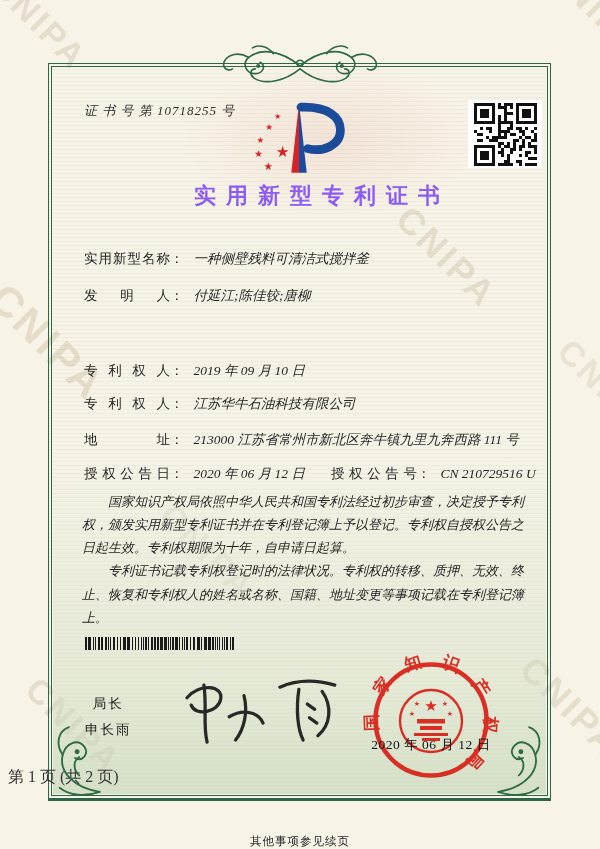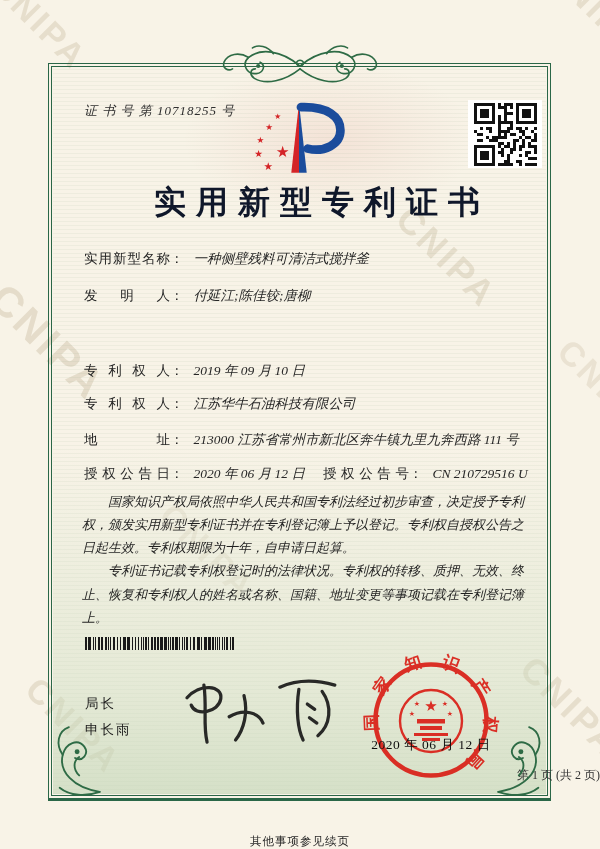--- a/index.html
+++ b/index.html
@@ -16,40 +16,40 @@
   .frame::before{content:"";position:absolute;inset:2px;border:1px solid #2a6647;}
   .frame::after{content:"";position:absolute;inset:4px;
      background:linear-gradient(180deg,rgba(233,238,224,0) 52%,rgba(206,222,194,.45) 85%,rgba(195,214,183,.65) 100%),
                 repeating-linear-gradient(0deg,rgba(120,155,120,.08) 0 1px,transparent 1px 4px);}
   .ornament{position:absolute;z-index:4;}
   
   .cert-no{position:absolute;z-index:3;left:84px;top:102px;font-size:13px;letter-spacing:1px;color:#2f2f2f;font-style:italic;}
   .logo{position:absolute;z-index:3;left:246px;top:99px;}
   .qr{position:absolute;z-index:3;left:468px;top:100px;width:74px;height:68px;background:#fff;
       display:flex;align-items:center;justify-content:center;}
-  .title{position:absolute;z-index:3;left:0;right:0;top:181px;text-align:center;font-size:32px;
-         font-weight:700;letter-spacing:10px;text-indent:10px;color:#0f172a;padding-left:34px;}
+  .title{position:absolute;z-index:3;left:0;right:0;top:181px;text-align:center;font-size:22px;
+         font-weight:700;letter-spacing:10px;text-indent:10px;color:#8b5cf6;padding-left:34px;}
   
   .row{position:absolute;z-index:3;left:84px;right:56px;font-size:13.5px;color:#262626;white-space:nowrap;}
   .row .lbl{display:inline-block;width:86px;text-align:justify;text-align-last:justify;}
   .row .val{margin-left:10px;font-style:italic;}
-  .row .grp2{margin-left:18px;}
+  .row .grp2{margin-left:26px;}
   
   .paras{position:absolute;z-index:3;left:82px;top:490px;width:442px;font-size:13px;
          line-height:1.78;color:#1f1f1f;text-align:justify;font-style:italic;}
   .paras p{margin:0;text-indent:2em;}
   
   .barcode{position:absolute;z-index:3;left:85px;top:636px;width:152px;height:13px;}
   .officials{position:absolute;z-index:3;left:85px;top:691px;font-family:"Liberation Sans",sans-serif;
-             font-size:13.5px;color:#1c1c1c;letter-spacing:2px;line-height:1.9;}
+             font-size:13.5px;color:#1c1c1c;letter-spacing:2px;line-height:1.9;text-align:center;}
   .sig{position:absolute;z-index:4;left:168px;top:670px;}
   .seal{position:absolute;z-index:5;left:356px;top:645px;opacity:.95;}
   .seal-date{position:absolute;z-index:6;left:352px;top:736px;width:158px;text-align:center;
              font-size:13.5px;color:#101010;letter-spacing:.5px;}
-  .page-info{position:absolute;z-index:3;left:16px;right:0;top:767px;text-align:right;font-size:12px;color:#333;}
+  .page-info{position:absolute;z-index:3;left:8px;right:0;top:767px;text-align:left;font-size:16px;color:#333;}
   .footer-note{position:absolute;z-index:3;left:0;right:0;top:810px;text-align:center;
                font-size:11.5px;color:#2a2a2a;letter-spacing:1px;margin-top:24px;}
   svg text.star{font-family:"DejaVu Sans",sans-serif;}
 </style>
 </head>
 <body>
 
 <div class="page">
 
   <span class="wm" style="left:-20px;top:2px;font-size:34px;opacity:.5">CNIPA</span>

